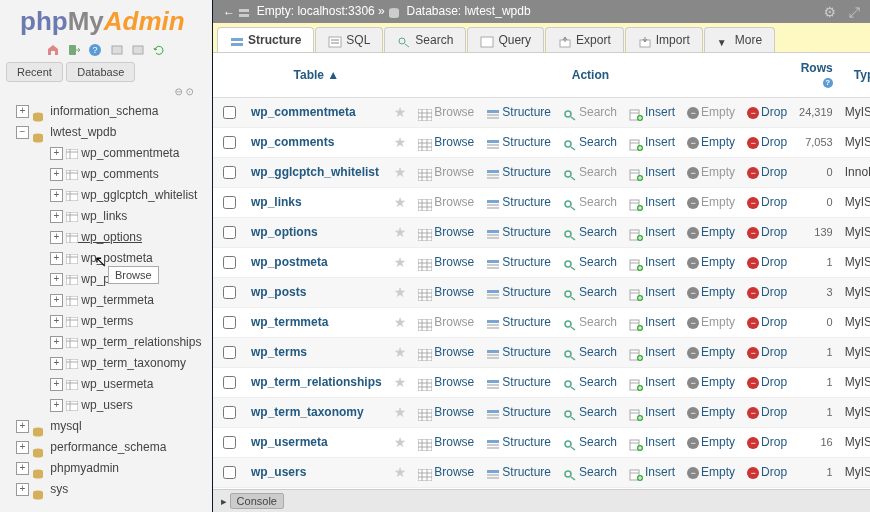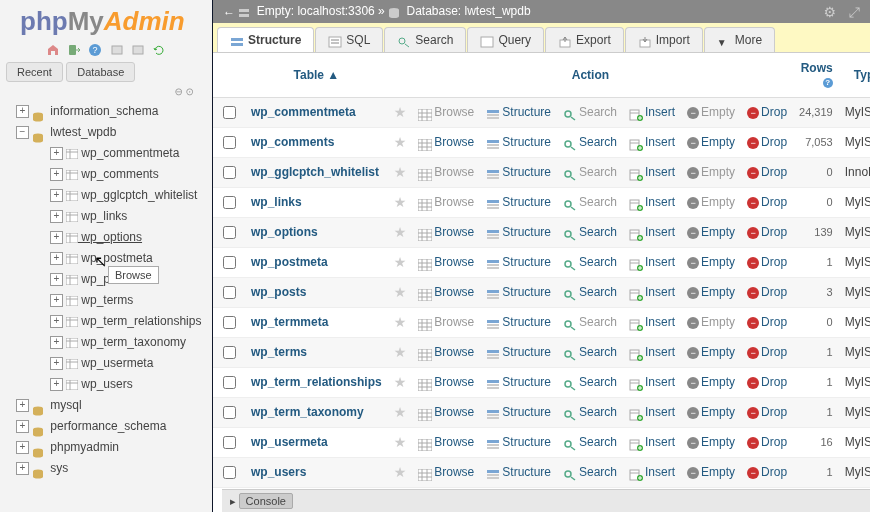--- a/index.html
+++ b/index.html
@@ -42,21 +42,21 @@
 .tbl td.name{font-weight:bold;color:#235a81;cursor:pointer}
 .tbl td.sum{font-weight:bold}
 .act{color:#235a81;cursor:pointer;white-space:nowrap}
 .act.dim{color:#999}
 .aicon{display:inline-block;width:14px;height:12px;vertical-align:middle;margin-right:2px}
 .star{color:#ccc;font-size:14px;cursor:pointer}
 .cb{cursor:pointer}
 .circ{display:inline-block;width:12px;height:12px;border-radius:50%;vertical-align:middle;margin-right:2px;text-align:center;line-height:12px;font-size:9px;color:#fff}
 .circ.g{background:#888}.circ.r{background:#c33}
 .helpico{display:inline-block;width:10px;height:10px;border-radius:50%;background:#5b9bd5;color:#fff;font-size:8px;text-align:center;line-height:10px;margin-left:3px;vertical-align:middle}
-.console{position:absolute;left:9px;bottom:0;right:0;background:#e8e8e8;border-top:1px solid #ccc;padding:3px 8px;font-size:11px}
+.console{position:absolute;left:0;bottom:0;right:0;background:#e8e8e8;border-top:1px solid #ccc;padding:3px 8px;font-size:11px}
 .console .lab{display:inline-block;background:#ccc;border:1px solid #aaa;padding:1px 6px;border-radius:2px;cursor:pointer}
 svg{vertical-align:middle}
 </style>
 </head>
 <body>
 
 <div class="sidebar">
   <div class="logo">
     <span class="p1">php</span><span class="p2">My</span><span class="p3">Admin</span>
   </div>
@@ -124,20 +124,25 @@
       <div class="row l3"><span class="ticon">+</span><span><svg width="12" height="10">
             <rect width="12" height="10" fill="#fff" stroke="#aaa"></rect>
             <line x1="0" y1="3" x2="12" y2="3" stroke="#aaa"></line>
             <line x1="4" y1="0" x2="4" y2="10" stroke="#aaa"></line>
           </svg></span> wp_postmeta</div>
       <div class="row l3"><span class="ticon">+</span><span><svg width="12" height="10">
             <rect width="12" height="10" fill="#fff" stroke="#aaa"></rect>
             <line x1="0" y1="3" x2="12" y2="3" stroke="#aaa"></line>
             <line x1="4" y1="0" x2="4" y2="10" stroke="#aaa"></line>
           </svg></span> wp_posts</div>
+      <div class="row l3"><span class="ticon">+</span><span><svg width="12" height="10">
+            <rect width="12" height="10" fill="#fff" stroke="#aaa"></rect>
+            <line x1="0" y1="3" x2="12" y2="3" stroke="#aaa"></line>
+            <line x1="4" y1="0" x2="4" y2="10" stroke="#aaa"></line>
+          </svg></span> wp_termmeta</div>
       <div class="row l3"><span class="ticon">+</span><span><svg width="12" height="10">
             <rect width="12" height="10" fill="#fff" stroke="#aaa"></rect>
             <line x1="0" y1="3" x2="12" y2="3" stroke="#aaa"></line>
             <line x1="4" y1="0" x2="4" y2="10" stroke="#aaa"></line>
           </svg></span> wp_terms</div>
       <div class="row l3"><span class="ticon">+</span><span><svg width="12" height="10">
             <rect width="12" height="10" fill="#fff" stroke="#aaa"></rect>
             <line x1="0" y1="3" x2="12" y2="3" stroke="#aaa"></line>
             <line x1="4" y1="0" x2="4" y2="10" stroke="#aaa"></line>
           </svg></span> wp_term_relationships</div>

